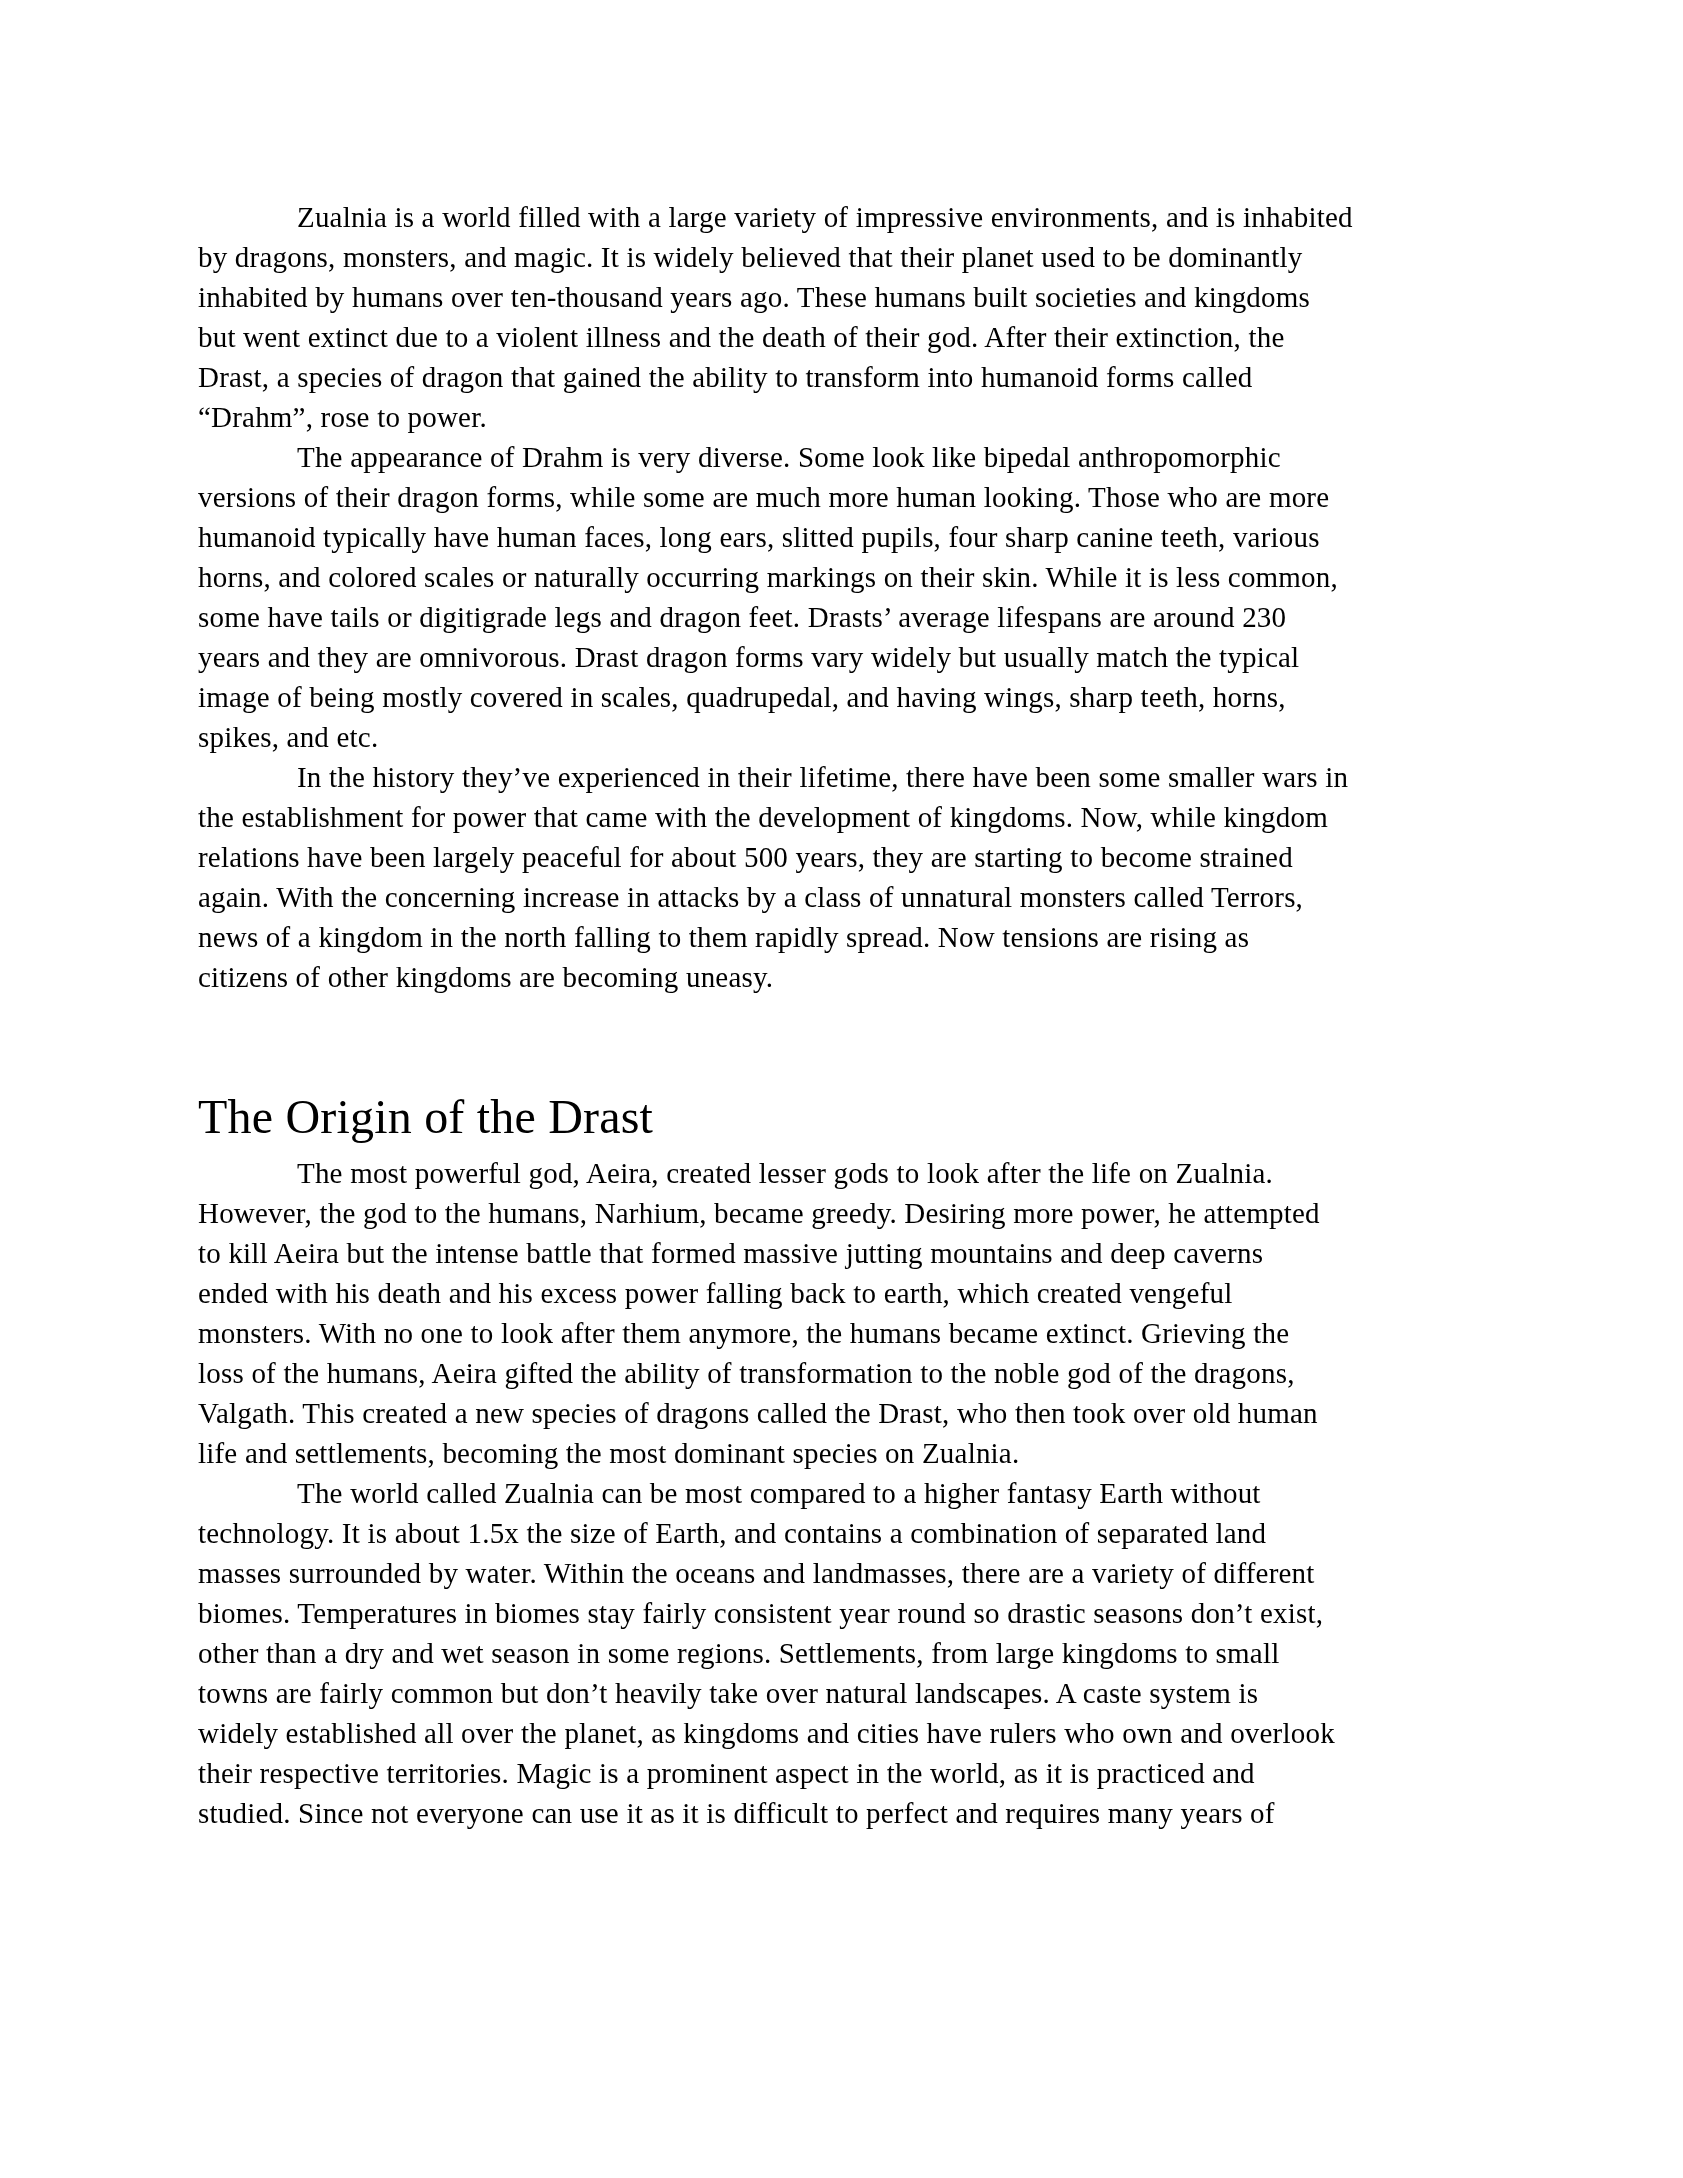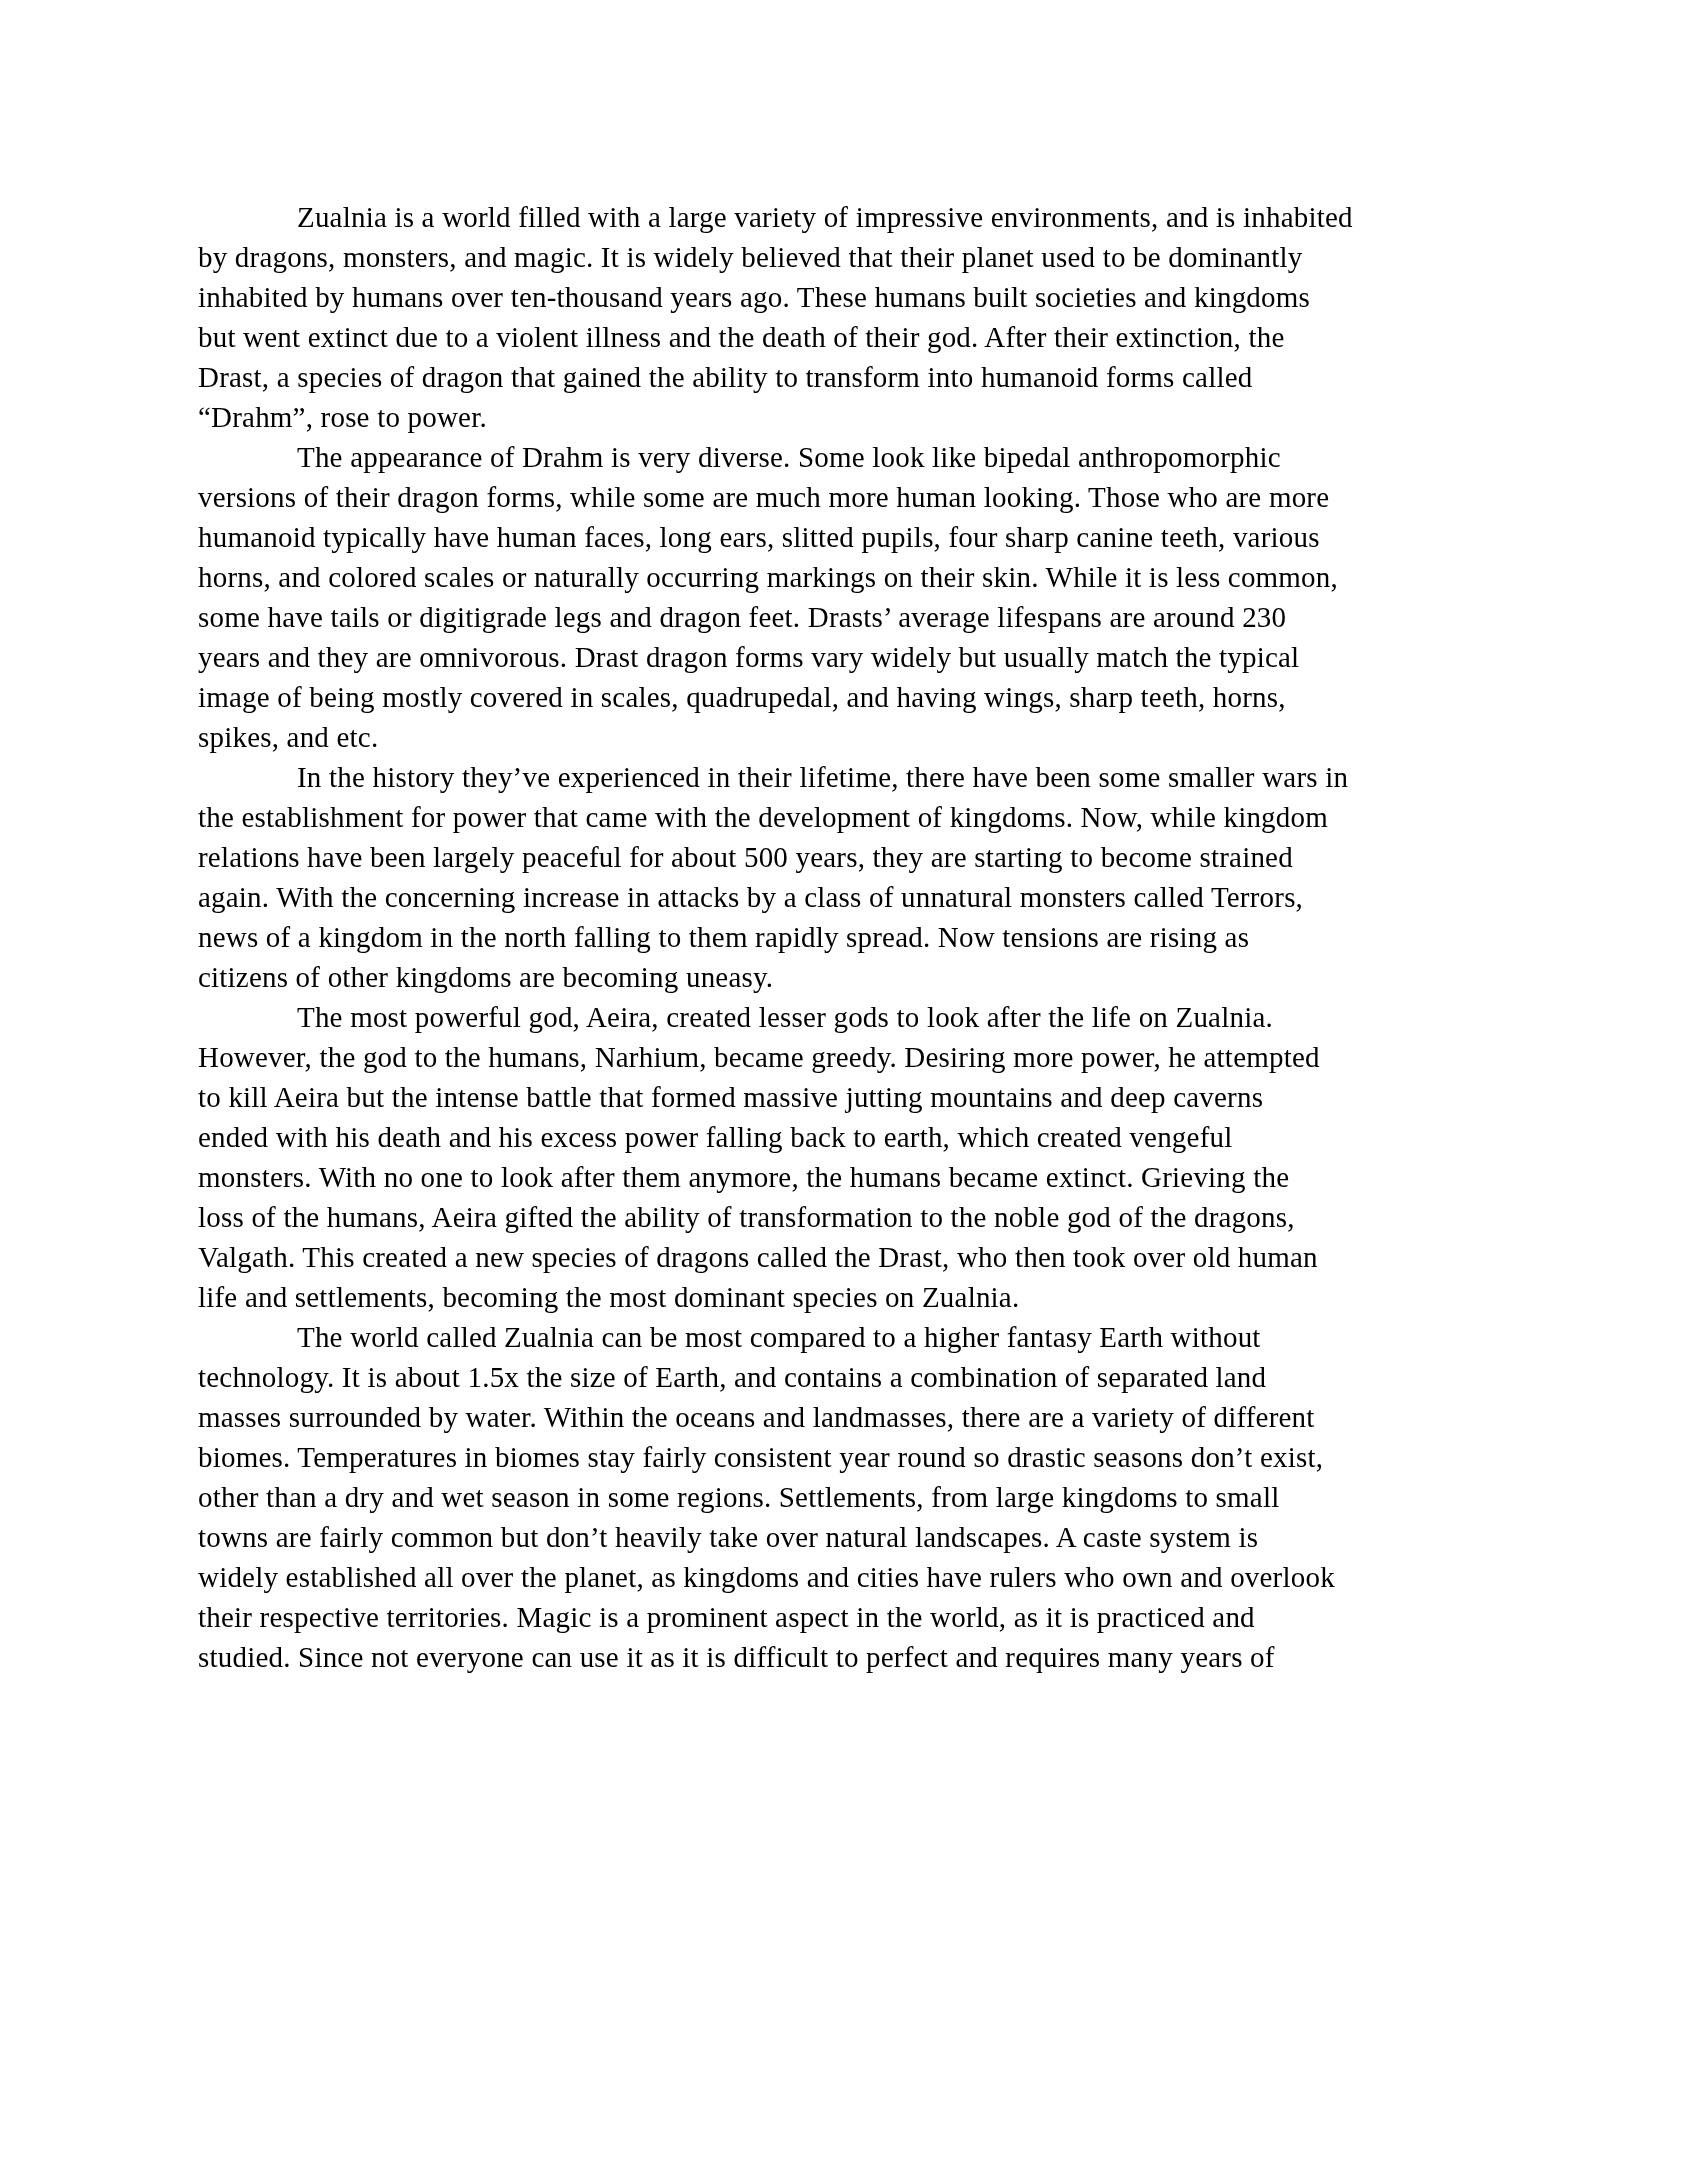--- a/index.html
+++ b/index.html
@@ -63,20 +63,21 @@
 image of being mostly covered in scales, quadrupedal, and having wings, sharp teeth, horns,
 spikes, and etc.</p>
 
     <p class="para">In the history they’ve experienced in their lifetime, there have been some smaller wars in
 the establishment for power that came with the development of kingdoms. Now, while kingdom
 relations have been largely peaceful for about 500 years, they are starting to become strained
 again. With the concerning increase in attacks by a class of unnatural monsters called Terrors,
 news of a kingdom in the north falling to them rapidly spread. Now tensions are rising as
 citizens of other kingdoms are becoming uneasy.</p>
 
+    <h2 class="heading h-origin">The Origin of the Drast</h2>
 
     <p class="para">The most powerful god, Aeira, created lesser gods to look after the life on Zualnia.
 However, the god to the humans, Narhium, became greedy. Desiring more power, he attempted
 to kill Aeira but the intense battle that formed massive jutting mountains and deep caverns
 ended with his death and his excess power falling back to earth, which created vengeful
 monsters. With no one to look after them anymore, the humans became extinct. Grieving the
 loss of the humans, Aeira gifted the ability of transformation to the noble god of the dragons,
 Valgath. This created a new species of dragons called the Drast, who then took over old human
 life and settlements, becoming the most dominant species on Zualnia.</p>
 

